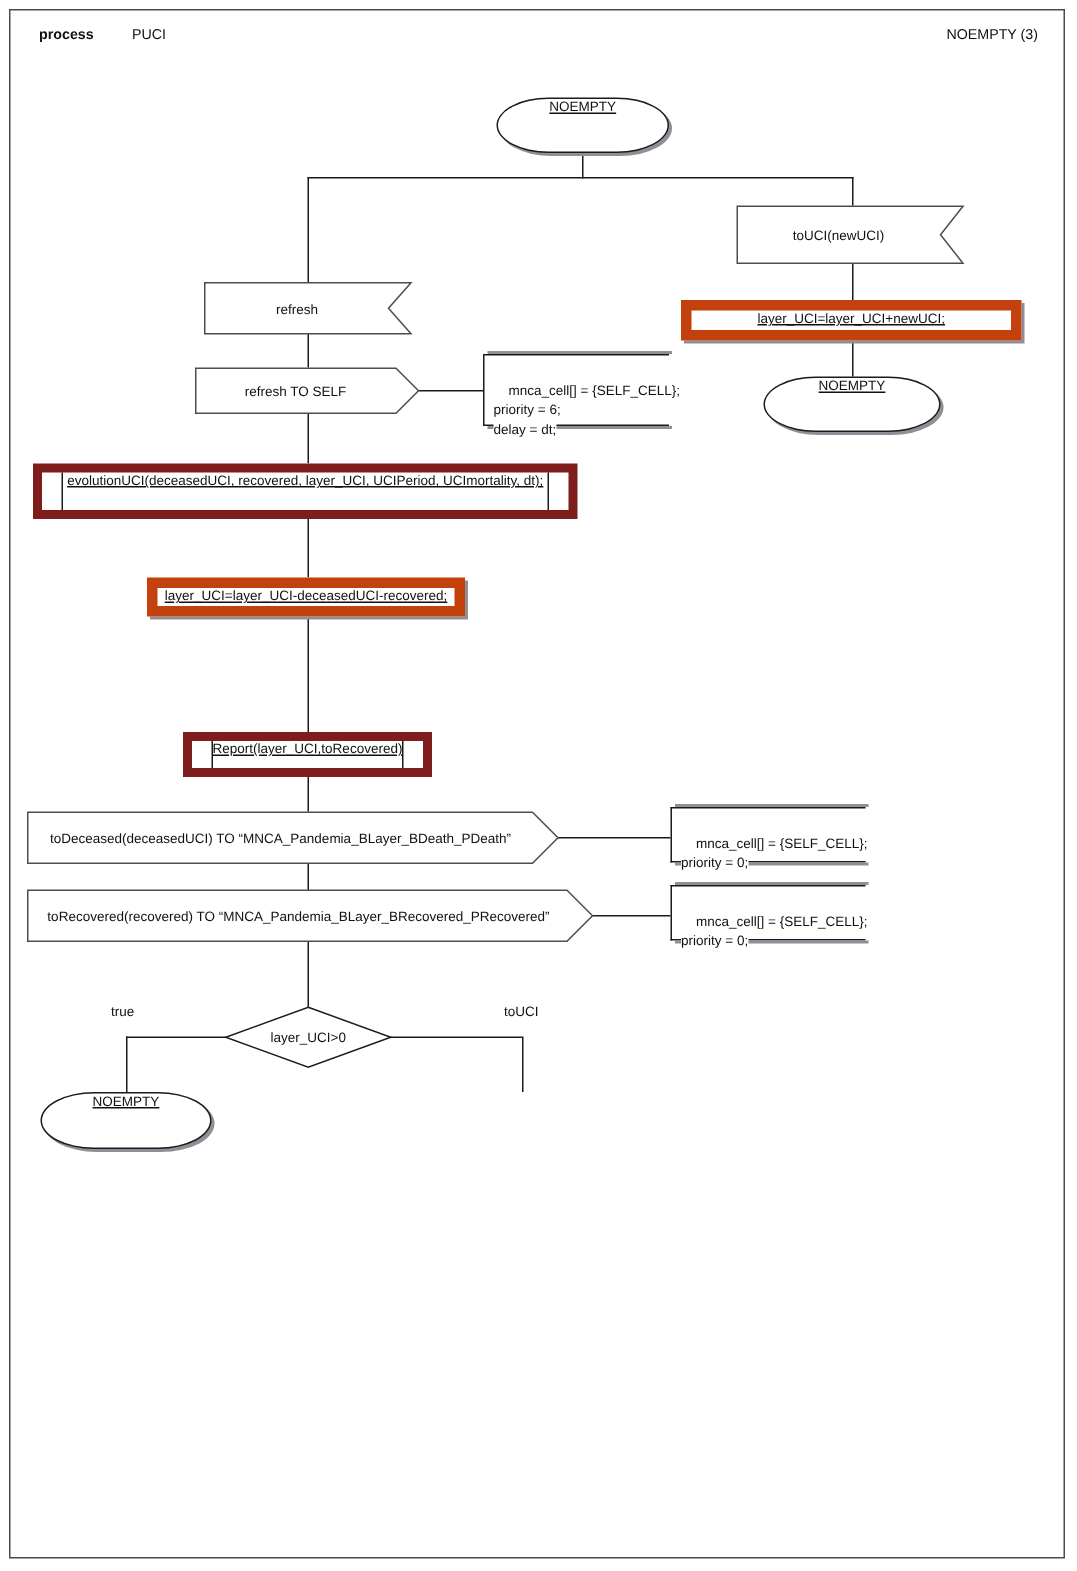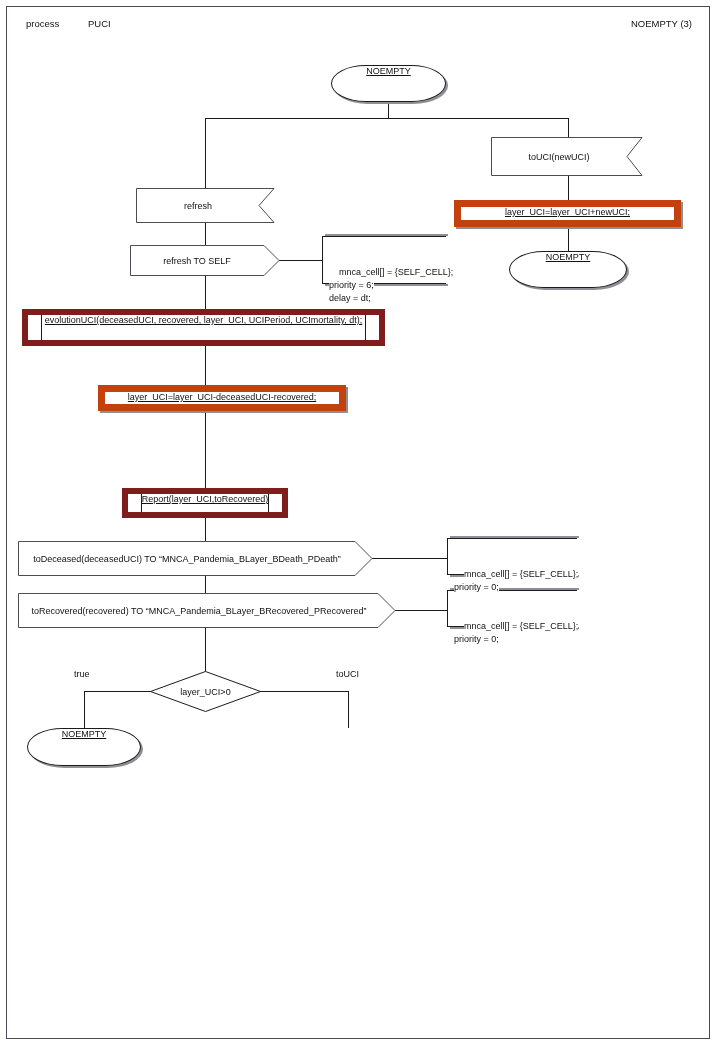--- a/index.html
+++ b/index.html
@@ -29,21 +29,21 @@
     background: #ffffff;
   }
   
   .hdr {
     position: absolute;
     font-size: 9.5px;
     color: #111;
     white-space: nowrap;
     line-height: 12px;
   }
-  .hdr.bold { font-weight: normal; }
+  .hdr.bold { font-weight: bold; }
 
   
   .node {
     position: absolute;
     box-sizing: border-box;
     font-size: 9px;
     color: #111;
     line-height: 11px;
     display: flex;
     align-items: flex-start;
@@ -110,21 +110,21 @@
     position: absolute;
     box-sizing: border-box;
     border-left: 1px solid #1b1b1b;
     border-top: 1px solid #1b1b1b;
     border-bottom: 1px solid #1b1b1b;
     border-right: 0;
     background: #ffffff;
     font-size: 9px;
     line-height: 13px;
     color: #111;
-    padding: 16px 4px 4px 6px;
+    padding: 4px 4px 4px 6px;
     white-space: pre;
   }
   .comment::after {
     content: "";
     position: absolute;
     left: 2px;
     right: -2px;
     bottom: -3px;
     height: 2px;
     background: #8f8f97;
@@ -224,21 +224,21 @@
   </svg>
 
   <div class="comment" style="left:322px; top:236px; width:124px; height:48px;">
     <span class="ctext">mnca_cell[] = {SELF_CELL};<br>priority = 6;<br>delay = dt;</span>
   </div>
 
   <div class="node proc" style="left:22px; top:309px; width:363px; height:37px;">
     <span style="position:relative; z-index:2;">evolutionUCI(deceasedUCI, recovered, layer_UCI, UCIPeriod, UCImortality, dt);</span>
   </div>
 
-  <div class="node task" style="left:98px; top:385px; width:248px; height:26px;">
+  <div class="node task" style="left:98px; top:385px; width:212px; height:26px;">
     <span>layer_UCI=layer_UCI-deceasedUCI-recovered;</span>
   </div>
 
   <div class="node proc" style="left:122px; top:488px; width:166px; height:30px;">
     <span style="position:relative; z-index:2;">Report(layer_UCI,toRecovered)</span>
   </div>
 
   <svg class="shape-svg" style="left:18px; top:541px;" width="355" height="35" viewBox="0 0 355 35">
     <path d="M0.5 0.5 H337 L354 17.5 L337 34.5 H0.5 Z" fill="#ffffff" stroke="#4c4c52" stroke-width="1"></path>
     <text class="lbl" x="169" y="21" text-anchor="middle">toDeceased(deceasedUCI) TO “MNCA_Pandemia_BLayer_BDeath_PDeath”</text>

